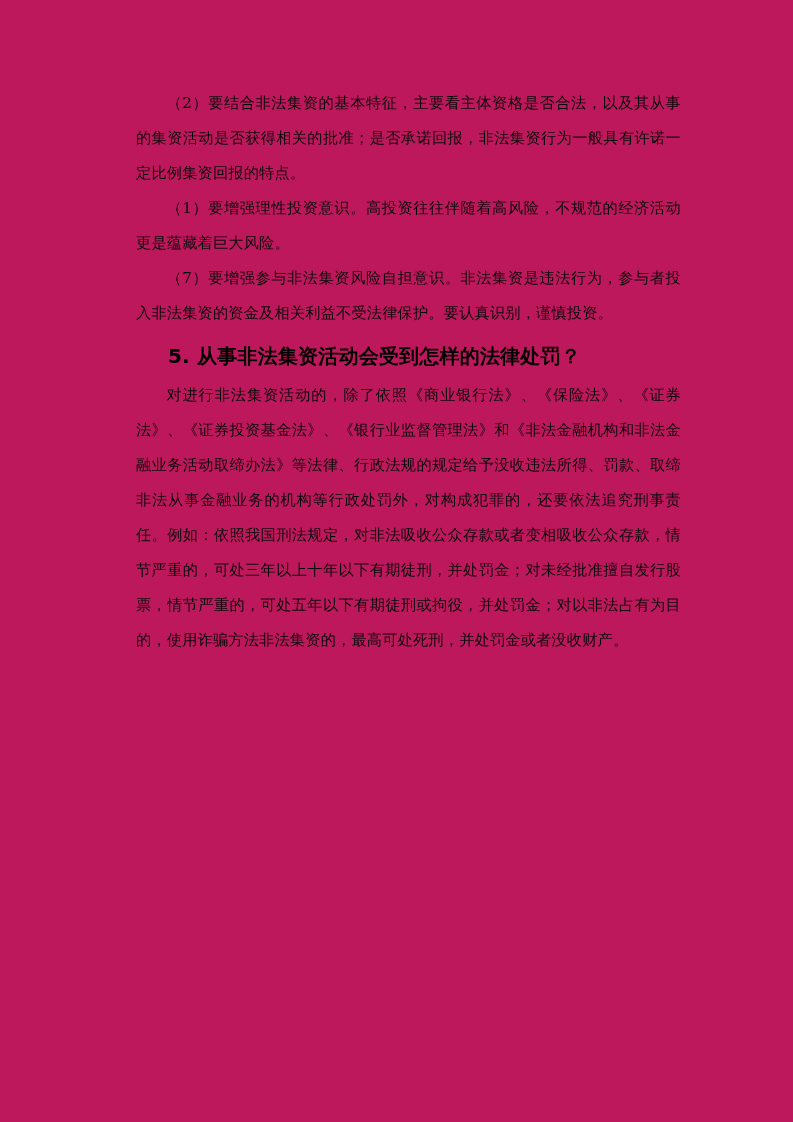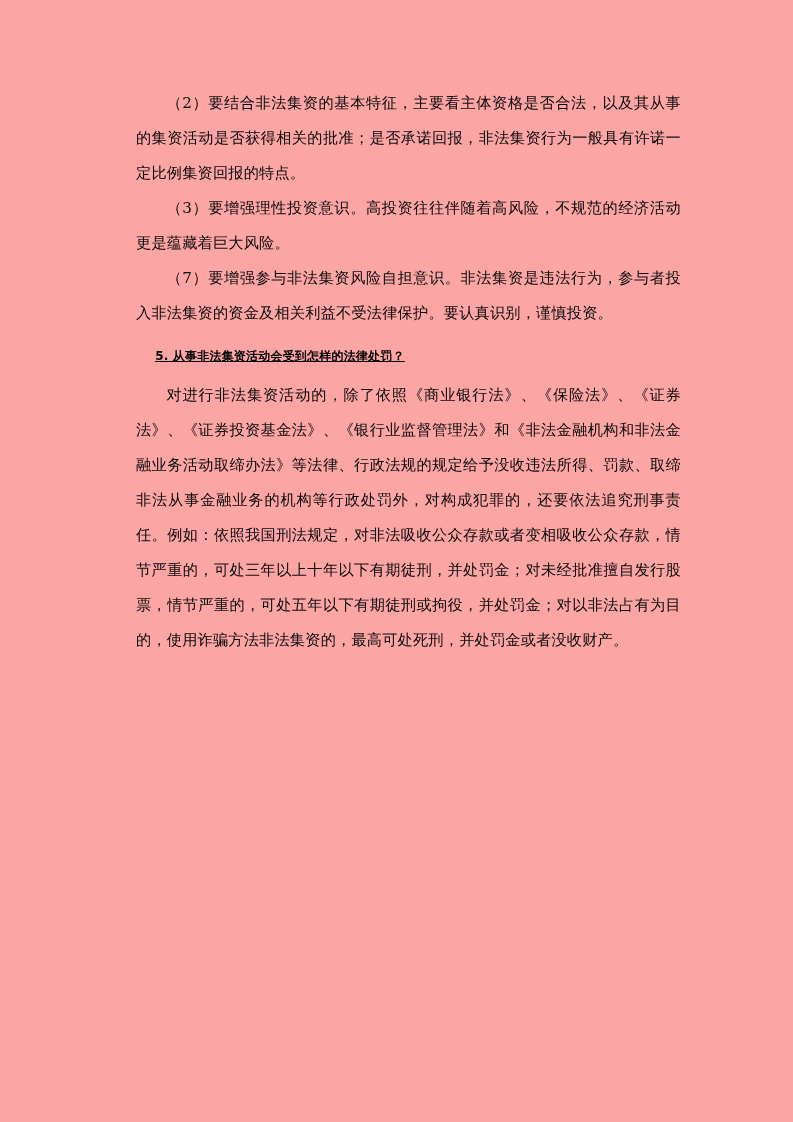--- a/index.html
+++ b/index.html
@@ -11,60 +11,59 @@
     width: 793px;
     height: 1122px;
     font-family: "DejaVu Serif", "Liberation Serif", serif;
     color: #000000;
     overflow: hidden;
   }
   .page {
     position: relative;
     width: 793px;
     height: 1122px;
-    background: #fca5a5;
+    background: #be185d;
     box-sizing: border-box;
     padding: 86px 112px 0 136px;
   }
   .doc-body {
     width: 100%;
   }
   p.para {
     margin: 0;
     font-size: 15.2px;
     line-height: 35px;
     text-align: justify;
     text-justify: inter-ideograph;
     letter-spacing: 0.2px;
     color: #0a0a0a;
   }
   p.indent {
     text-indent: 2em;
   }
   h2.heading {
     margin: 8px 0 4px 0;
-    font-size: 12px;
+    font-size: 20px;
     line-height: 35px;
     font-weight: bold;
     text-indent: 1.6em;
     font-family: "DejaVu Sans", "Liberation Sans", sans-serif;
     letter-spacing: 0.2px;
     color: #000000;
-    text-decoration: underline;
   }
 </style>
 </head>
 <body>
 
 <div class="page">
   <div class="doc-body">
 
     <p class="para indent">（2）要结合非法集资的基本特征，主要看主体资格是否合法，以及其从事的集资活动是否获得相关的批准；是否承诺回报，非法集资行为一般具有许诺一定比例集资回报的特点。</p>
 
-    <p class="para indent">（3）要增强理性投资意识。高投资往往伴随着高风险，不规范的经济活动更是蕴藏着巨大风险。</p>
+    <p class="para indent">（1）要增强理性投资意识。高投资往往伴随着高风险，不规范的经济活动更是蕴藏着巨大风险。</p>
 
     <p class="para indent">（7）要增强参与非法集资风险自担意识。非法集资是违法行为，参与者投入非法集资的资金及相关利益不受法律保护。要认真识别，谨慎投资。</p>
 
     <h2 class="heading">5. 从事非法集资活动会受到怎样的法律处罚？</h2>
 
     <p class="para indent">对进行非法集资活动的，除了依照《商业银行法》、《保险法》、《证券法》、《证券投资基金法》、《银行业监督管理法》和《非法金融机构和非法金融业务活动取缔办法》等法律、行政法规的规定给予没收违法所得、罚款、取缔非法从事金融业务的机构等行政处罚外，对构成犯罪的，还要依法追究刑事责任。例如：依照我国刑法规定，对非法吸收公众存款或者变相吸收公众存款，情节严重的，可处三年以上十年以下有期徒刑，并处罚金；对未经批准擅自发行股票，情节严重的，可处五年以下有期徒刑或拘役，并处罚金；对以非法占有为目的，使用诈骗方法非法集资的，最高可处死刑，并处罚金或者没收财产。</p>
 
   </div>
 </div>
 

